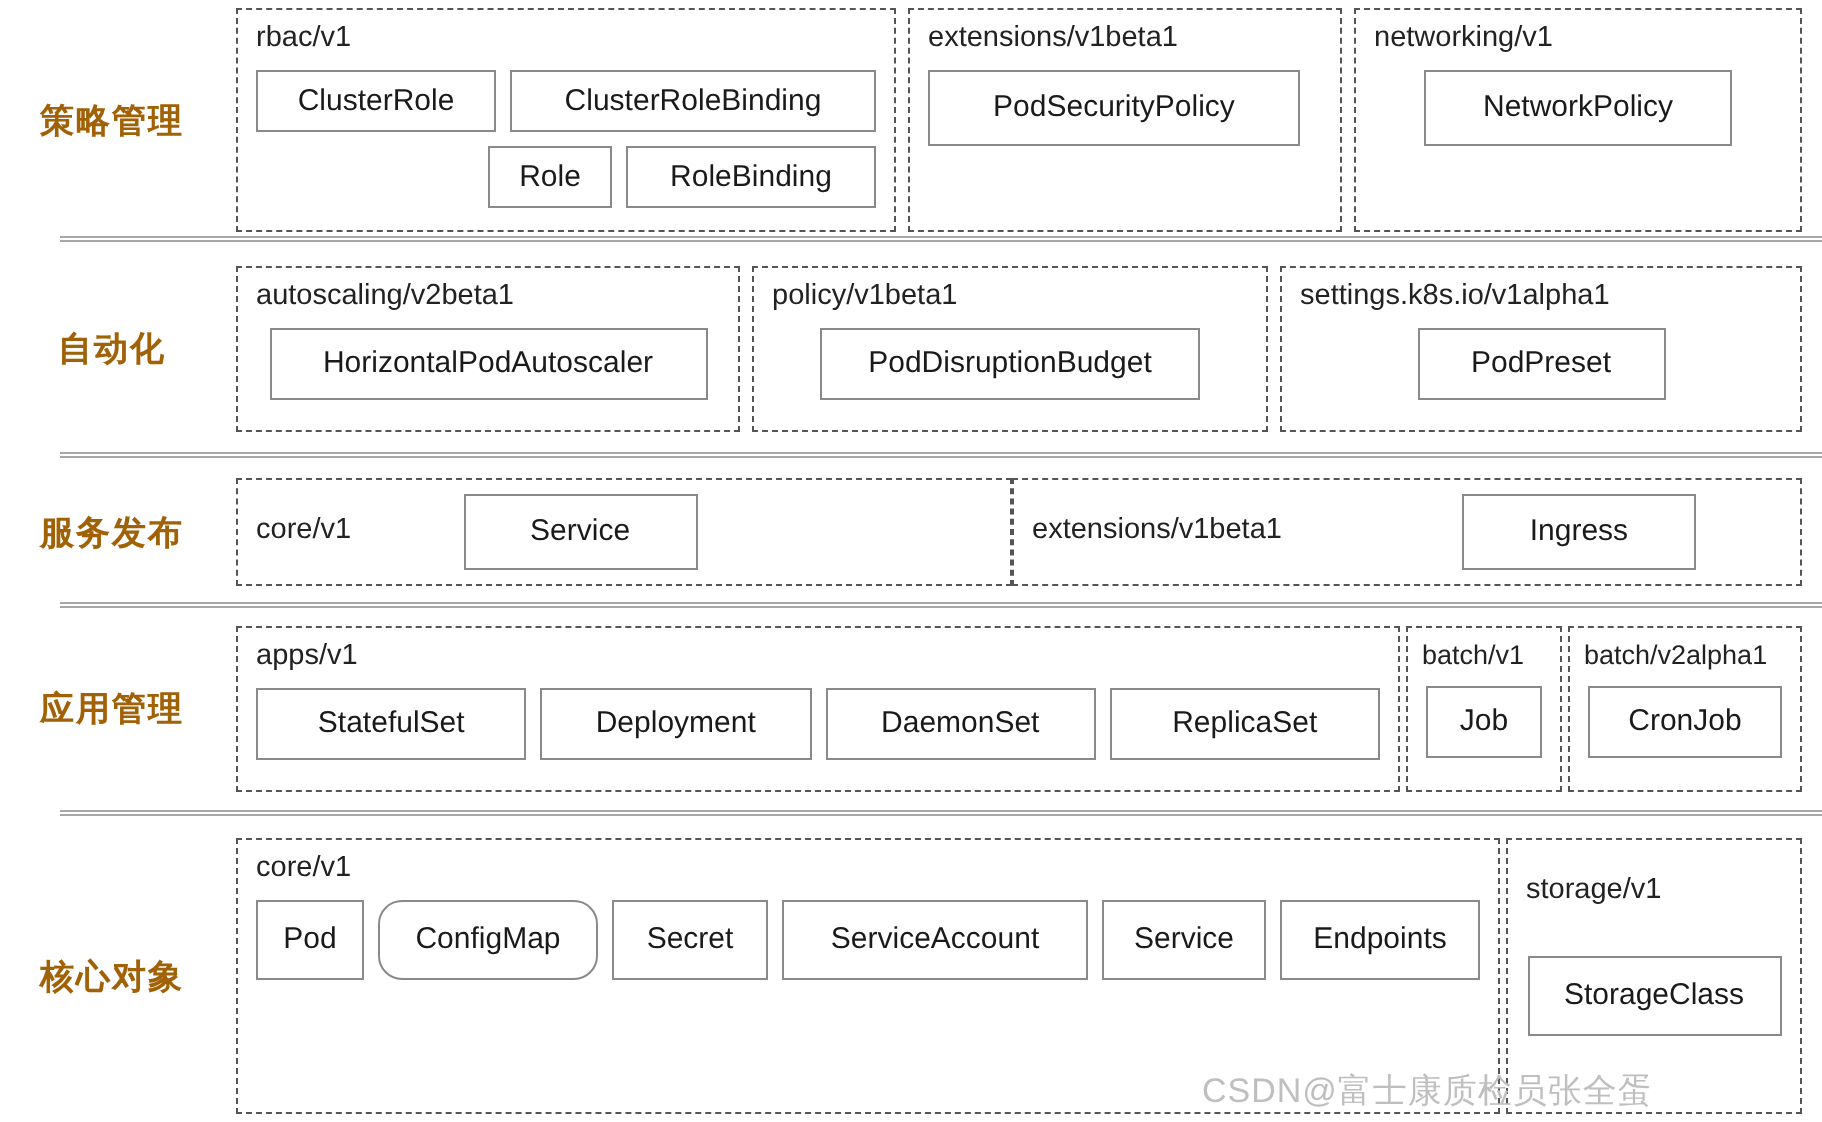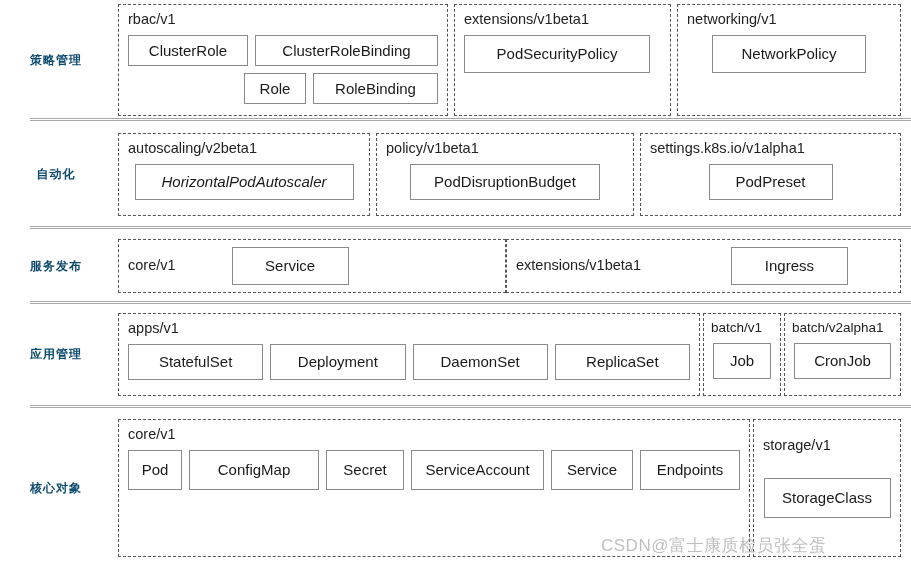--- a/index.html
+++ b/index.html
@@ -31,24 +31,24 @@
     align-items: stretch;
     box-sizing: border-box;
   }
 
   .row-label {
     width: 118px;
     min-width: 118px;
     display: flex;
     align-items: center;
     justify-content: center;
-    font-size: 12px;
+    font-size: 17px;
     font-weight: bold;
     letter-spacing: 1px;
-    color: #0c4a6e;
+    color: #a16207;
     box-sizing: border-box;
     padding-right: 6px;
   }
 
   .row-body {
     flex: 1;
     display: flex;
     align-items: stretch;
     gap: 6px;
     box-sizing: border-box;
@@ -169,21 +169,21 @@
 
   <div class="divider" style="top:118px;"></div>
 
   <div class="row" style="top:133px; height:83px;">
     <div class="row-label">自动化</div>
     <div class="row-body">
 
       <div class="group" style="width:252px;">
         <div class="group-title">autoscaling/v2beta1</div>
         <div class="kind-row" style="justify-content:center;">
-          <div class="kind" style="width:219px; height:36px;font-style:italic;">HorizontalPodAutoscaler</div>
+          <div class="kind" style="width:219px; height:36px;">HorizontalPodAutoscaler</div>
         </div>
       </div>
 
       <div class="group" style="width:258px;">
         <div class="group-title">policy/v1beta1</div>
         <div class="kind-row" style="justify-content:center;">
           <div class="kind" style="width:190px; height:36px;">PodDisruptionBudget</div>
         </div>
       </div>
 
@@ -252,21 +252,21 @@
   <div class="divider" style="top:405px;"></div>
 
   <div class="row" style="top:419px; height:138px;">
     <div class="row-label">核心对象</div>
     <div class="row-body" style="gap:3px;">
 
       <div class="group" style="flex:1;">
         <div class="group-title">core/v1</div>
         <div class="kind-row">
           <div class="kind" style="width:54px; height:40px;">Pod</div>
-          <div class="kind" style="width:130px; height:40px;">ConfigMap</div>
+          <div class="kind" style="width:110px; height:40px;border-radius:12px;">ConfigMap</div>
           <div class="kind" style="width:78px; height:40px;">Secret</div>
           <div class="kind" style="flex:1; height:40px;">ServiceAccount</div>
           <div class="kind" style="width:82px; height:40px;">Service</div>
           <div class="kind" style="width:100px; height:40px;">Endpoints</div>
         </div>
       </div>
 
       <div class="group" style="width:148px; padding-top:18px;">
         <div class="group-title" style="margin-bottom:24px;">storage/v1</div>
         <div class="kind-row" style="justify-content:center;">

